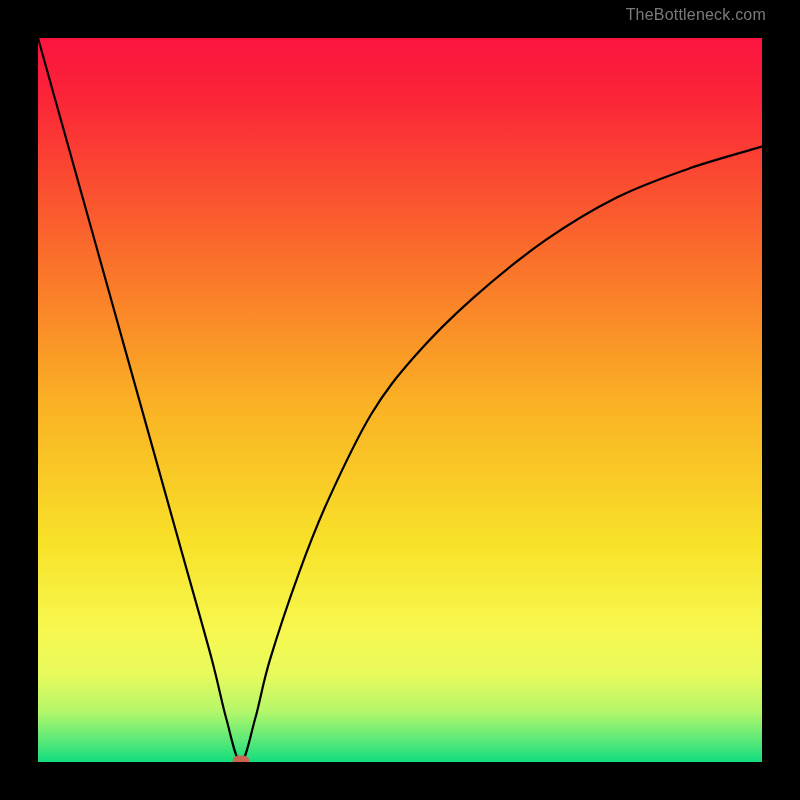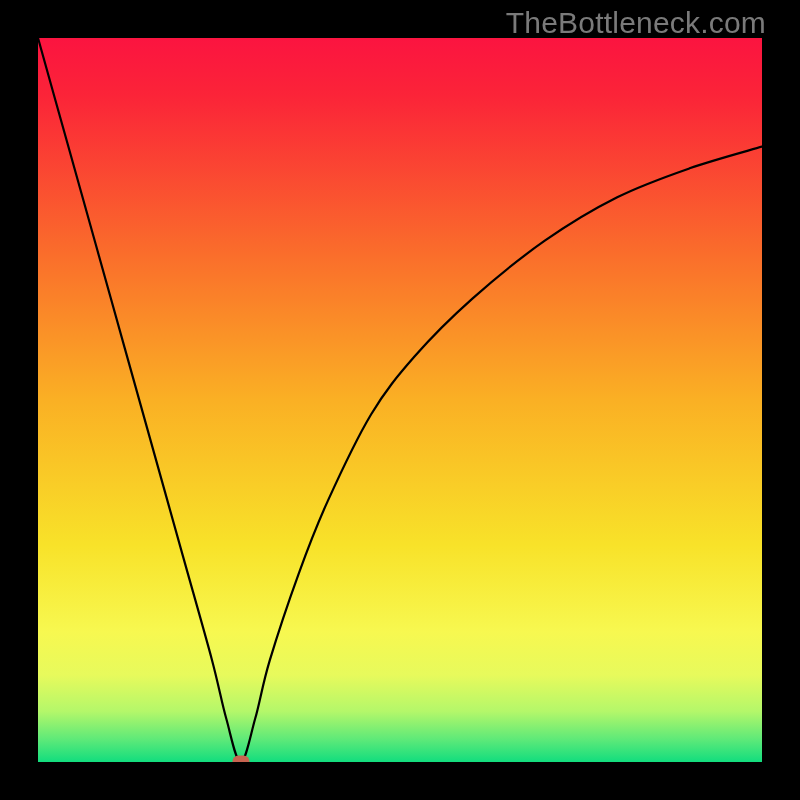--- a/index.html
+++ b/index.html
@@ -33,21 +33,21 @@
     left: 0; top: 0;
     width: 724px;
     height: 724px;
   }
   .watermark {
     position: absolute;
     top: 6px;
     right: 34px;
     color: #7a7a7a;
     font-family: Arial, Helvetica, sans-serif;
-    font-size: 30px;
+    font-size: 16px;
     letter-spacing: 0.2px;
     user-select: none;
   }
   .marker {
     position: absolute;
     width: 17px;
     height: 13px;
     border-radius: 6px;
     transform: translate(-50%, -50%);
   }

